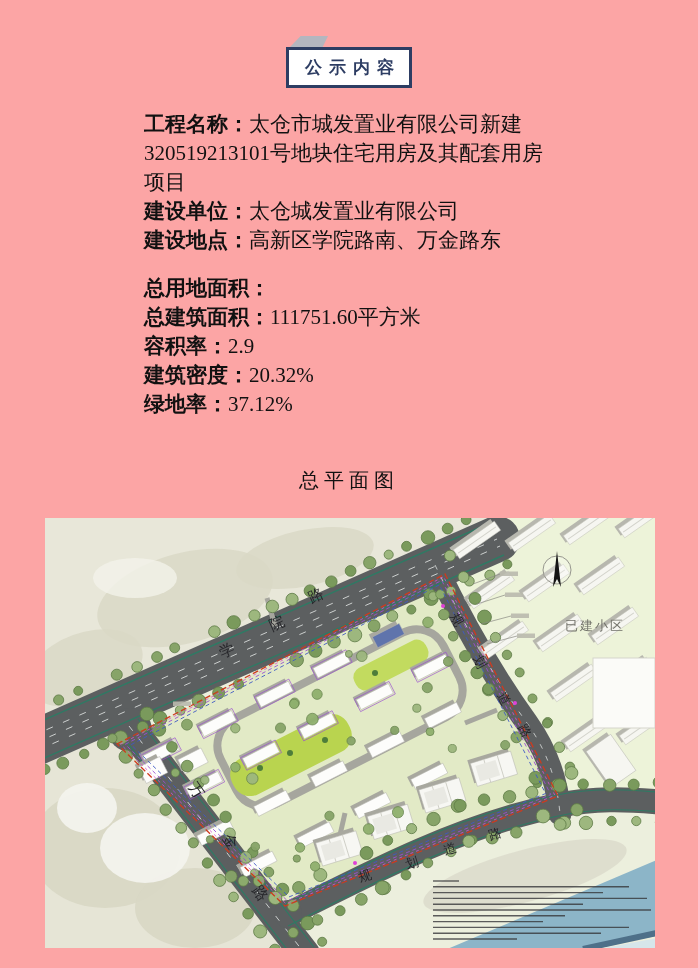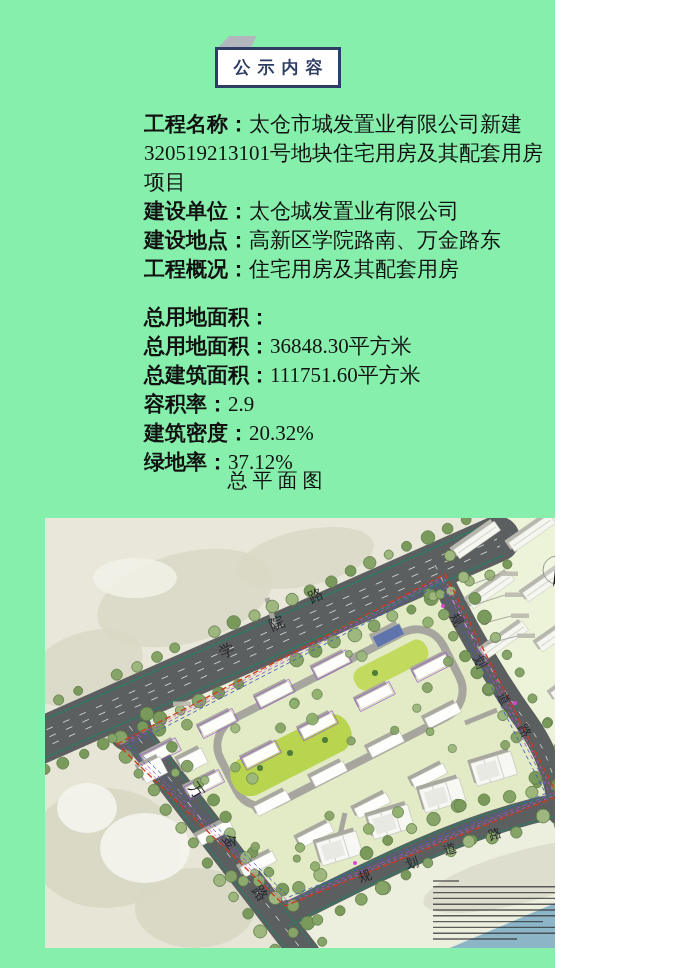--- a/index.html
+++ b/index.html
@@ -1,16 +1,16 @@
 <!DOCTYPE html>
 <html><head>
 <meta charset="utf-8">
 <style>
   html,body{margin:0;padding:0;background:#ffffff;}
-  .page{position:relative;width:555px;height:968px;background:#86efac;overflow:hidden;
+  .page{position:relative;width:698px;height:968px;background:#fca5a5;overflow:hidden;
         font-family:"Liberation Serif","DejaVu Serif",serif;color:#111;}
   .title-wrap{position:absolute;top:47px;left:50%;transform:translateX(-50%);}
   .fold{position:absolute;top:-11px;left:4px;width:38px;height:11px;background:#b3b6bf;
         clip-path:polygon(28% 0,100% 0,86% 100%,0 100%);}
   .title-box{position:relative;border:3px solid #2d3d63;color:#2d3d63;background:#fff;
         font-weight:bold;font-size:17px;letter-spacing:7px;padding:6px 8px 6px 16px;
         font-family:"Liberation Sans","DejaVu Sans",sans-serif;}
   .content{position:absolute;left:144px;top:110px;width:416px;font-size:21px;line-height:29px;}
   .content p{margin:0;}
   .content b{font-weight:bold;margin-top:29px;}
@@ -28,24 +28,22 @@
 
   <div class="title-wrap">
     <div class="fold"></div>
     <div class="title-box">公示内容</div>
   </div>
 
   <div class="content">
     <p><b>工程名称：</b><span>太仓市城发置业有限公司新建320519213101号地块住宅用房及其配套用房项目</span></p>
     <p><b>建设单位：</b><span>太仓城发置业有限公司</span></p>
     <p><b>建设地点：</b><span>高新区学院路南、万金路东</span></p>
-    <p><b>工程概况：</b><span>住宅用房及其配套用房</span></p>
     <div class="gap"></div>
     <p><b>总用地面积：</b></p>
-    <p><b>总用地面积：</b><span>36848.30平方米</span></p>
     <p><b>总建筑面积：</b><span>111751.60平方米</span></p>
     <p><b>容积率：</b><span>2.9</span></p>
     <p><b>建筑密度：</b><span>20.32%</span></p>
     <p><b>绿地率：</b><span>37.12%</span></p>
   </div>
 
   <div class="plan-title">总平面图</div>
 
   <div class="plan">
     <svg id="siteplan" viewBox="0 0 610 430">

